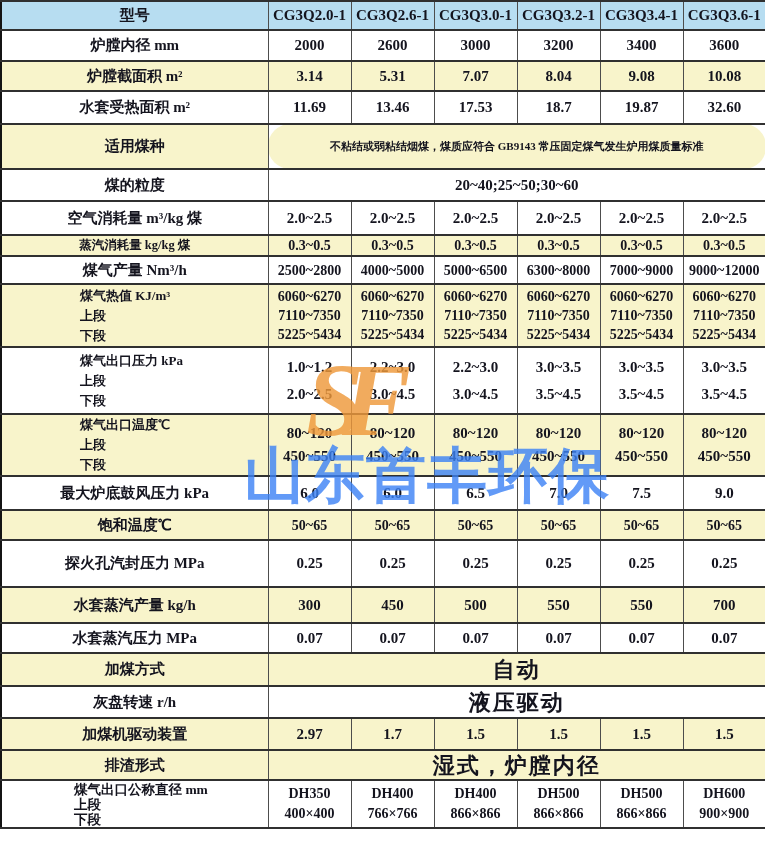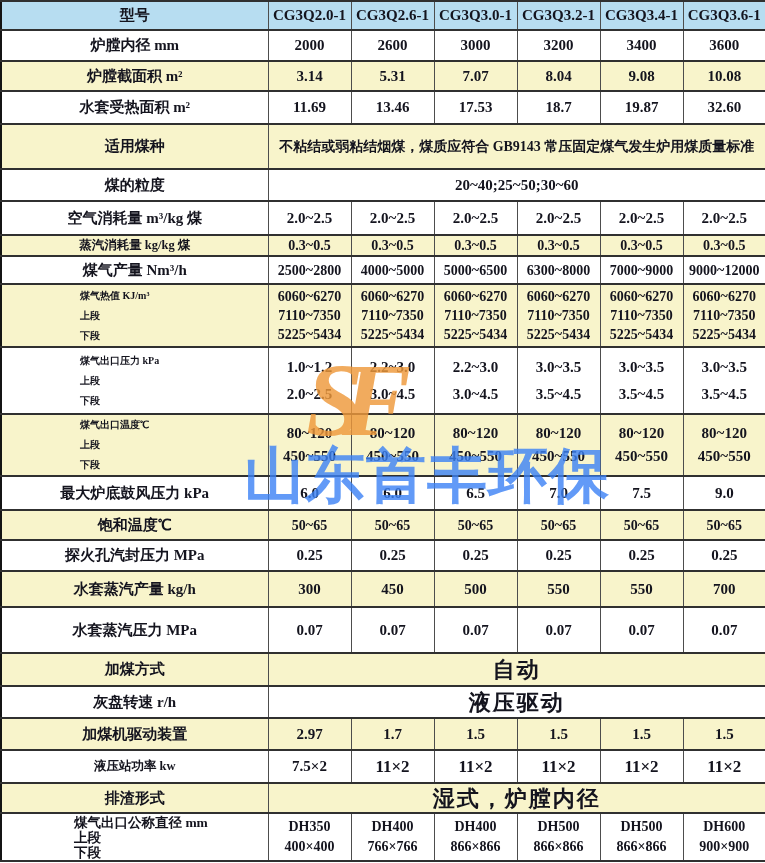--- a/index.html
+++ b/index.html
@@ -12,29 +12,29 @@
        font-weight:bold; font-size:15px; overflow:hidden; }
 
   tr.blue  td { background:#b7ddf1; }
   tr.yellow td { background:#f8f4cb; }
   tr.white td { background:#ffffff; }
 
   td.v { white-space:pre-line; line-height:19px; }
   td.lab { font-size:15px; }
 
   
-  td.ml { text-align:left; padding-left:78px; white-space:pre-line; line-height:20px; font-size:10px; }
+  td.ml { text-align:left; padding-left:78px; white-space:pre-line; line-height:20px; font-size:13px; }
   td.ml-tight { text-align:left; padding-left:72px; white-space:pre-line; line-height:15px; font-size:13.5px; }
 
   tr.lh26 td.v { line-height:27px; }
   tr.lh23 td.v { line-height:23px; }
   tr.lh20 td.v { line-height:20px; }
 
   td.span-big { font-size:22px; letter-spacing:2px; }
-  td.span-med { font-size:14px; letter-spacing:0px; }
+  td.span-med { font-size:11px; letter-spacing:0px;border-radius:22px; }
   td.small-lab { font-size:12.5px; }
   td.val17 { font-size:17px; }
   td.val14 { font-size:14px; }
 
   
   .wm { position:absolute; left:0; top:0; width:614px; height:863px; pointer-events:none; z-index:5;border-radius:22px; }
   .wm-logo { position:absolute; left:306px; top:348px; font-size:104px; line-height:1;
              font-weight:bold; font-style:italic; color:#ef993b; opacity:0.82;
              letter-spacing:-22px; font-family:"Liberation Serif", serif; }
   .wm-text { position:absolute; left:244px; top:436px; font-size:60px; font-weight:bold;
@@ -212,41 +212,41 @@
   <tr class="yellow" style="height:30px">
     <td class="lab">饱和温度℃</td>
     <td class="v val14">50~65</td>
     <td class="v val14">50~65</td>
     <td class="v val14">50~65</td>
     <td class="v val14">50~65</td>
     <td class="v val14">50~65</td>
     <td class="v val14">50~65</td>
   </tr>
 
-  <tr class="white" style="height:31px">
+  <tr class="white" style="height:47px">
     <td class="lab">探火孔汽封压力 MPa</td>
     <td class="v">0.25</td>
     <td class="v">0.25</td>
     <td class="v">0.25</td>
     <td class="v">0.25</td>
     <td class="v">0.25</td>
     <td class="v">0.25</td>
   </tr>
 
   <tr class="yellow" style="height:36px">
     <td class="lab">水套蒸汽产量 kg/h</td>
     <td class="v">300</td>
     <td class="v">450</td>
     <td class="v">500</td>
     <td class="v">550</td>
     <td class="v">550</td>
     <td class="v">700</td>
   </tr>
 
-  <tr class="white" style="height:46px">
+  <tr class="white" style="height:30px">
     <td class="lab">水套蒸汽压力 MPa</td>
     <td class="v">0.07</td>
     <td class="v">0.07</td>
     <td class="v">0.07</td>
     <td class="v">0.07</td>
     <td class="v">0.07</td>
     <td class="v">0.07</td>
   </tr>
 
   <tr class="yellow" style="height:33px">
@@ -262,29 +262,20 @@
   <tr class="yellow" style="height:32px">
     <td class="lab">加煤机驱动装置</td>
     <td class="v">2.97</td>
     <td class="v">1.7</td>
     <td class="v">1.5</td>
     <td class="v">1.5</td>
     <td class="v">1.5</td>
     <td class="v">1.5</td>
   </tr>
 
-  <tr class="white" style="height:33px">
-    <td class="lab small-lab">液压站功率 kw</td>
-    <td class="v">7.5×2</td>
-    <td class="v val17">11×2</td>
-    <td class="v val17">11×2</td>
-    <td class="v val17">11×2</td>
-    <td class="v val17">11×2</td>
-    <td class="v val17">11×2</td>
-  </tr>
 
   <tr class="yellow" style="height:30px">
     <td class="lab">排渣形式</td>
     <td class="v span-big" colspan="6">湿式，炉膛内径</td>
   </tr>
 
   <tr class="white lh20" style="height:48px">
     <td class="ml-tight">煤气出口公称直径 mm
 上段
 下段</td>

